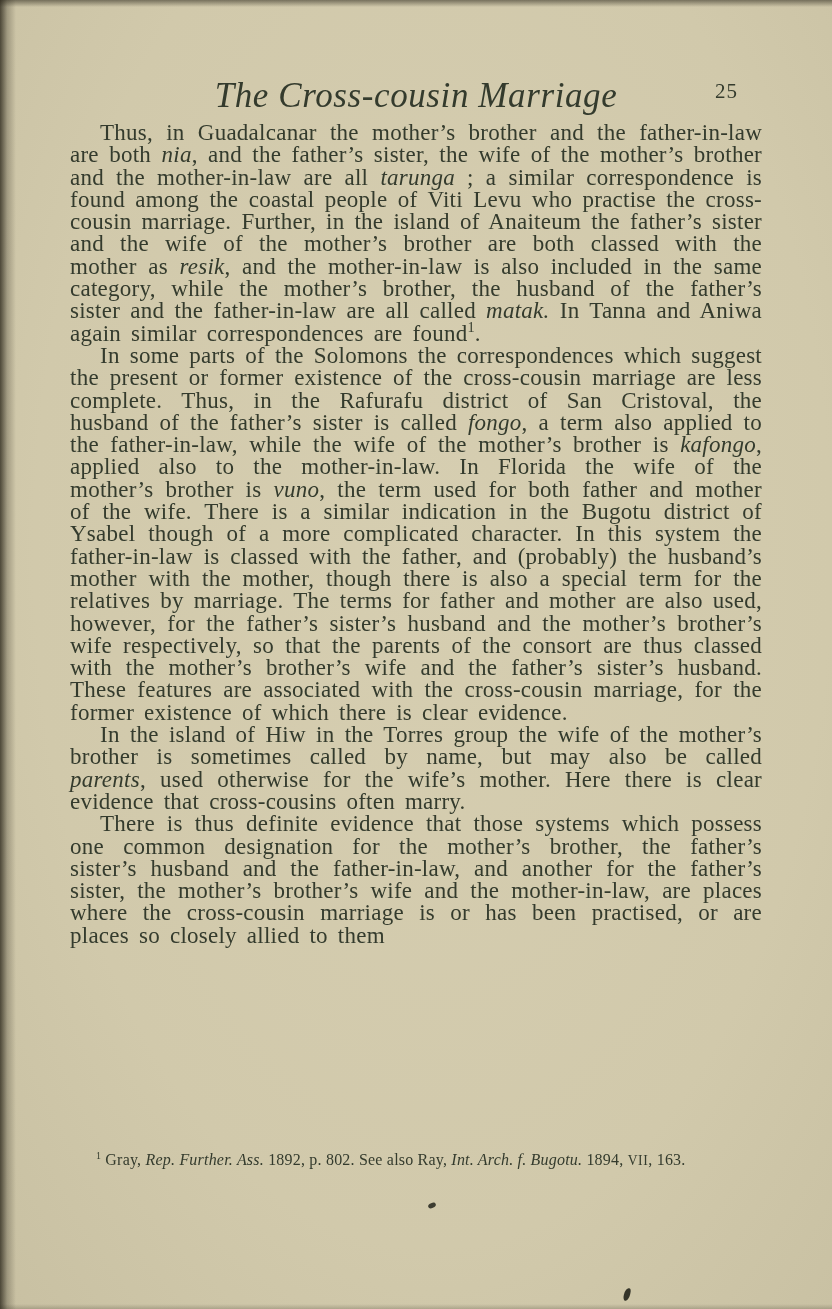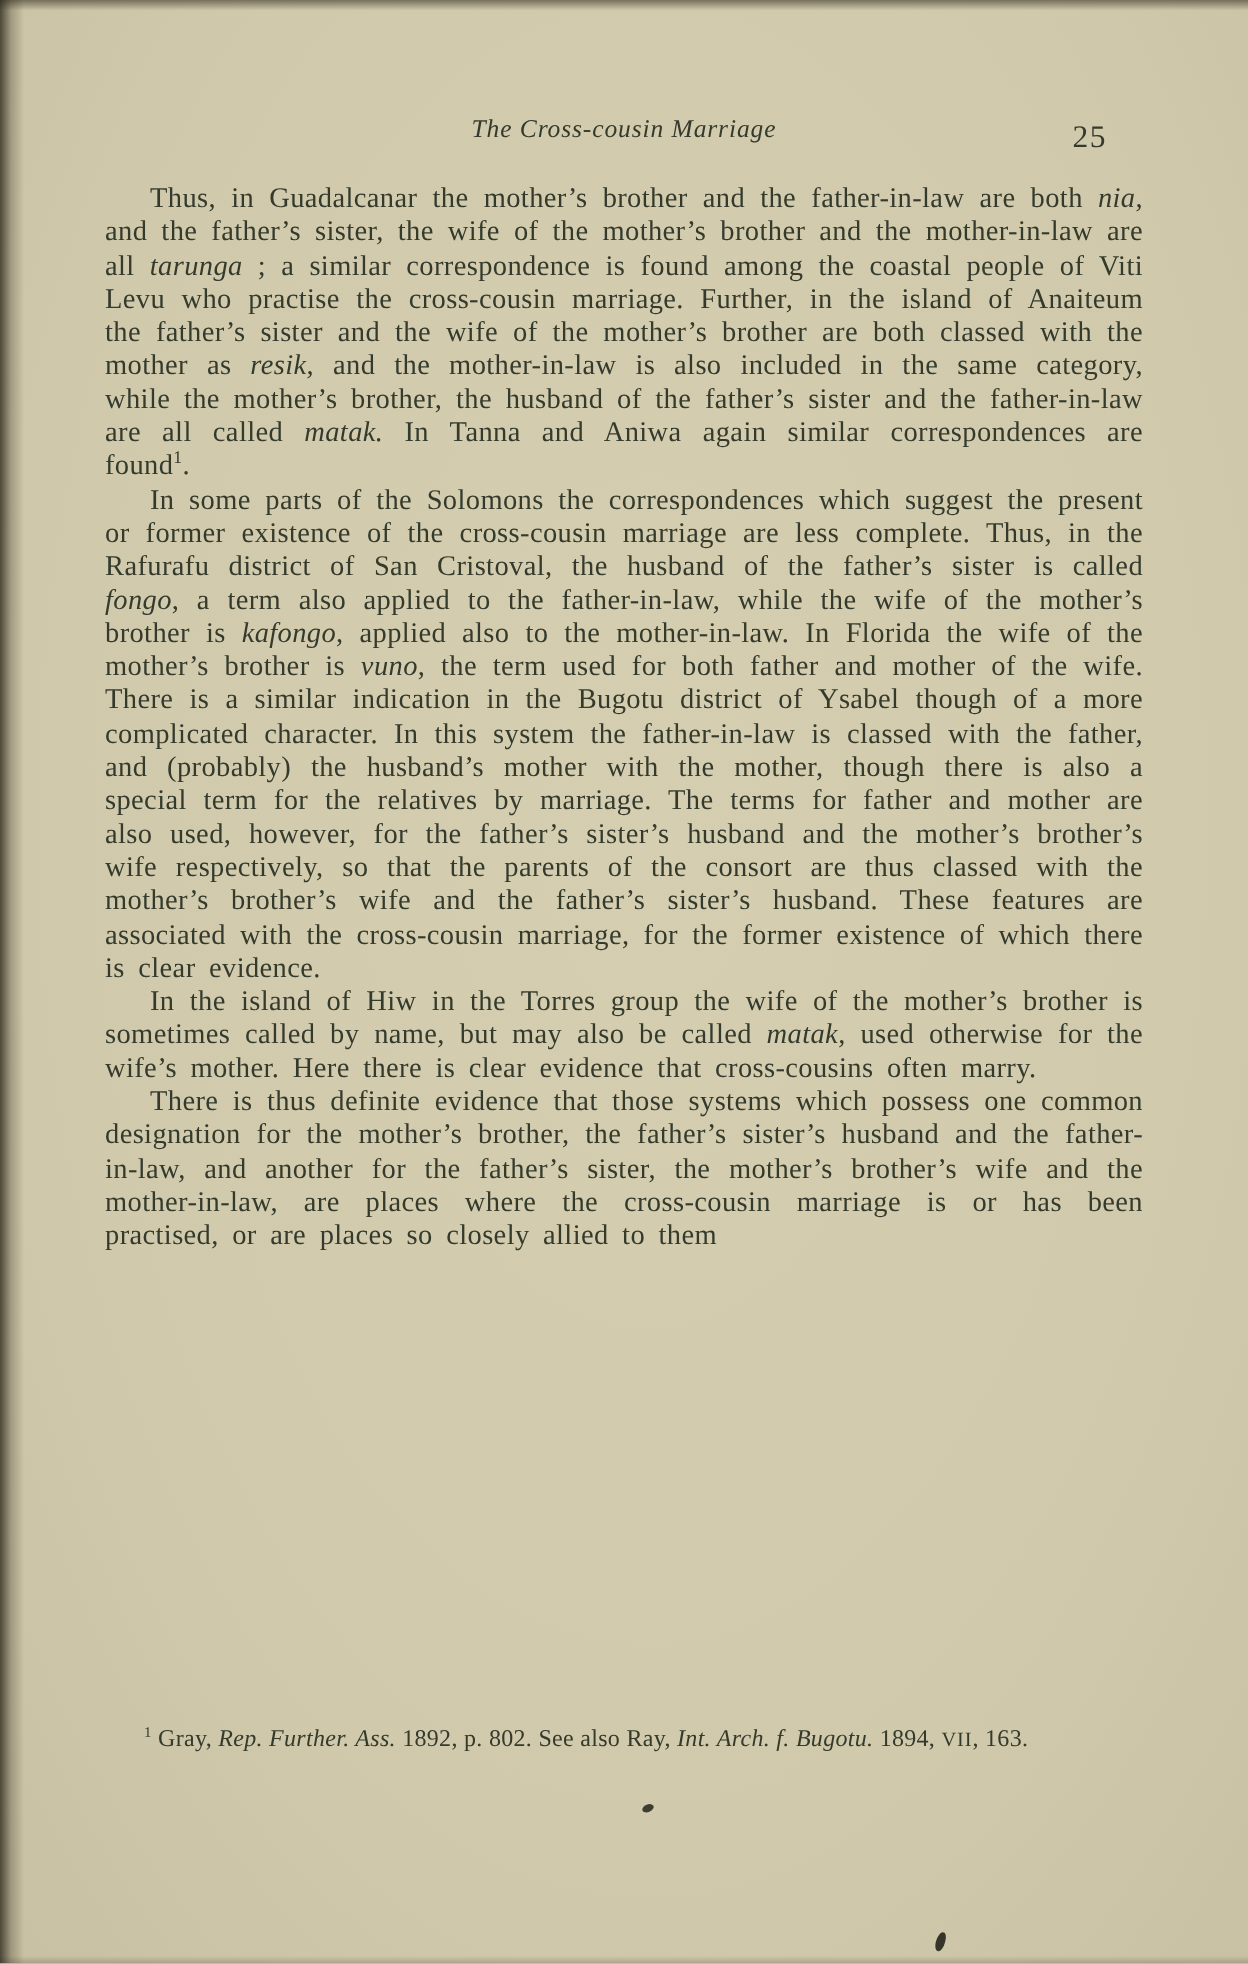--- a/index.html
+++ b/index.html
@@ -32,33 +32,33 @@
     background: linear-gradient(to top, rgba(44,40,28,0.22), rgba(44,40,28,0) 100%);
     pointer-events: none;
   }
   .header {
     position: absolute;
     top: 76px; left: 70px; width: 692px;
     text-align: center;
   }
   .title {
     font-style: italic;
-    font-size: 17px;
+    font-size: 35px;
     letter-spacing: 0.6px;
   }
   .pagenum {
     position: absolute;
     right: 24px; top: 3px;
     font-size: 21px;
     letter-spacing: 1px;
   }
   .body-text {
     position: absolute;
     top: 122px; left: 70px; width: 692px;
-    font-size: 19px;
+    font-size: 23px;
     line-height: 22.3px;
     text-align: justify;
     letter-spacing: 0.25px;
     word-spacing: 4px;
   }
   .body-text p {
     margin: 0;
     text-indent: 30px;
   }
   .footnote {
@@ -105,21 +105,21 @@
   <div class="edge-bottom"></div>
 
   <div class="header">
     <span class="title">The Cross-cousin Marriage</span>
     <span class="pagenum">25</span>
   </div>
 
   <div class="body-text">
     <p><span>Thus, in Guadalcanar the mother’s brother and the father-in-law are both </span><i>nia</i><span>, and the father’s sister, the wife of the mother’s brother and the mother-in-law are all </span><i>tarunga</i><span> ; a similar correspondence is found among the coastal people of Viti Levu who practise the cross-cousin marriage.  Further, in the island of Anaiteum the father’s sister and the wife of the mother’s brother are both classed with the mother as </span><i>resik</i><span>, and the mother-in-law is also included in the same category, while the mother’s brother, the husband of the father’s sister and the father-in-law are all called </span><i>matak.</i><span>  In Tanna and Aniwa again similar correspondences are found</span><sup>1</sup><span>.</span></p>
     <p><span>In some parts of the Solomons the correspondences which suggest the present or former existence of the cross-cousin marriage are less complete.  Thus, in the Rafurafu district of San Cristoval, the husband of the father’s sister is called </span><i>fongo</i><span>, a term also applied to the father-in-law, while the wife of the mother’s brother is </span><i>kafongo</i><span>, applied also to the mother-in-law.  In Florida the wife of the mother’s brother is </span><i>vuno</i><span>, the term used for both father and mother of the wife. There is a similar indication in the Bugotu district of Ysabel though of a more complicated character.  In this system the father-in-law is classed with the father, and (probably) the husband’s mother with the mother, though there is also a special term for the relatives by marriage.  The terms for father and mother are also used, however, for the father’s sister’s husband and the mother’s brother’s wife respectively, so that the parents of the consort are thus classed with the mother’s brother’s wife and the father’s sister’s husband. These features are associated with the cross-cousin marriage, for the former existence of which there is clear evidence.</span></p>
-    <p><span>In the island of Hiw in the Torres group the wife of the mother’s brother is sometimes called by name, but may also be called </span><i>matak</i><span>, used otherwise for the wife’s mother.  Here there is clear evidence that cross-cousins often marry.</span></p>
+    <p><span>In the island of Hiw in the Torres group the wife of the mother’s brother is sometimes called by name, but may also be called </span><i>parents</i><span>, used otherwise for the wife’s mother.  Here there is clear evidence that cross-cousins often marry.</span></p>
     <p><span>There is thus definite evidence that those systems which possess one common designation for the mother’s brother, the father’s sister’s husband and the father-in-law, and another for the father’s sister, the mother’s brother’s wife and the mother-in-law, are places where the cross-cousin marriage is or has been practised, or are places so closely allied to them</span></p>
   </div>
 
   <div class="footnote"><sup>1</sup><span> Gray, </span><i>Rep. Further. Ass.</i><span> 1892, p. 802.  See also Ray, </span><i>Int. Arch. f. Bugotu.</i><span> 1894, </span><span class="sc">VII</span><span>, 163.</span></div>
 
   <div class="ink-mark mark1"></div>
   <div class="ink-mark mark2"></div>
 </div>
 
 </body></html>

